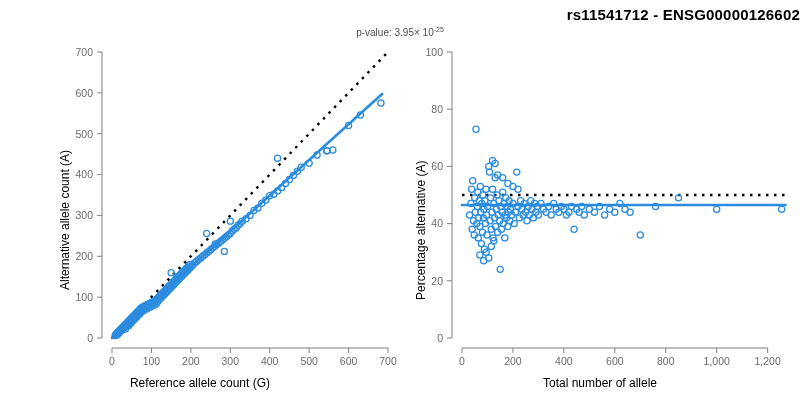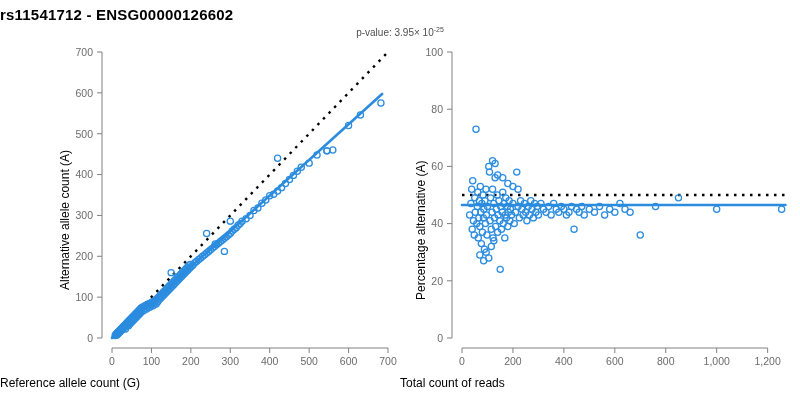--- a/index.html
+++ b/index.html
@@ -16,21 +16,21 @@
   }
   #figure {
     position: absolute;
     inset: 0;
   }
   .title {
     position: absolute;
     top: 6px;
     left: 0;
     width: 800px;
-    text-align: left;
+    text-align: right;
     font-size: 15px;
     font-weight: bold;
     color: #000000;
     letter-spacing: 0.2px;
   }
   .subtitle {
     position: absolute;
     top: 26px;
     left: 0;
     width: 800px;
@@ -47,20 +47,21 @@
     top: 0;
     height: 400px;
   }
   #panel-left  { left: 0;   width: 400px; }
   #panel-right { left: 400px; width: 400px; }
   .axis-title-x {
     position: absolute;
     bottom: 10px;
     left: 0;
     width: 100%;
+    text-align: center;
     font-size: 12px;
     color: #000000;
   }
   .axis-title-y {
     position: absolute;
     font-size: 12px;
     color: #000000;
     transform-origin: 0 0;
     transform: rotate(-90deg);
     white-space: nowrap;
@@ -471,17 +472,17 @@
           <circle cx="118.03125" cy="189.28" r="3.1" fill="none" stroke="#2b8cdf" stroke-width="1.25"></circle>
           <circle cx="86.1953125" cy="252.2" r="3.1" fill="none" stroke="#2b8cdf" stroke-width="1.25"></circle>
           <circle cx="88.7421875" cy="257.91999999999996" r="3.1" fill="none" stroke="#2b8cdf" stroke-width="1.25"></circle>
           <circle cx="91.2890625" cy="246.48000000000002" r="3.1" fill="none" stroke="#2b8cdf" stroke-width="1.25"></circle>
           <circle cx="93.8359375" cy="240.76" r="3.1" fill="none" stroke="#2b8cdf" stroke-width="1.25"></circle>
           <circle cx="79.828125" cy="255.06" r="3.1" fill="none" stroke="#2b8cdf" stroke-width="1.25"></circle>
           <circle cx="83.6484375" cy="260.78" r="3.1" fill="none" stroke="#2b8cdf" stroke-width="1.25"></circle>
         </g>
         <line x1="62" y1="205.01" x2="385.453125" y2="205.01" stroke="#2b8cdf" stroke-width="2.6" stroke-linecap="round"></line>
       </svg>
-    <div class="axis-title-x">Total count of reads</div>
+    <div class="axis-title-x">Total number of allele</div>
     <div class="axis-title-y" id="ytitle-right" style="left: 14px; top: 300px;">Percentage alternative (A)</div>
   </div>
 
 </div>
 
 </body></html>

